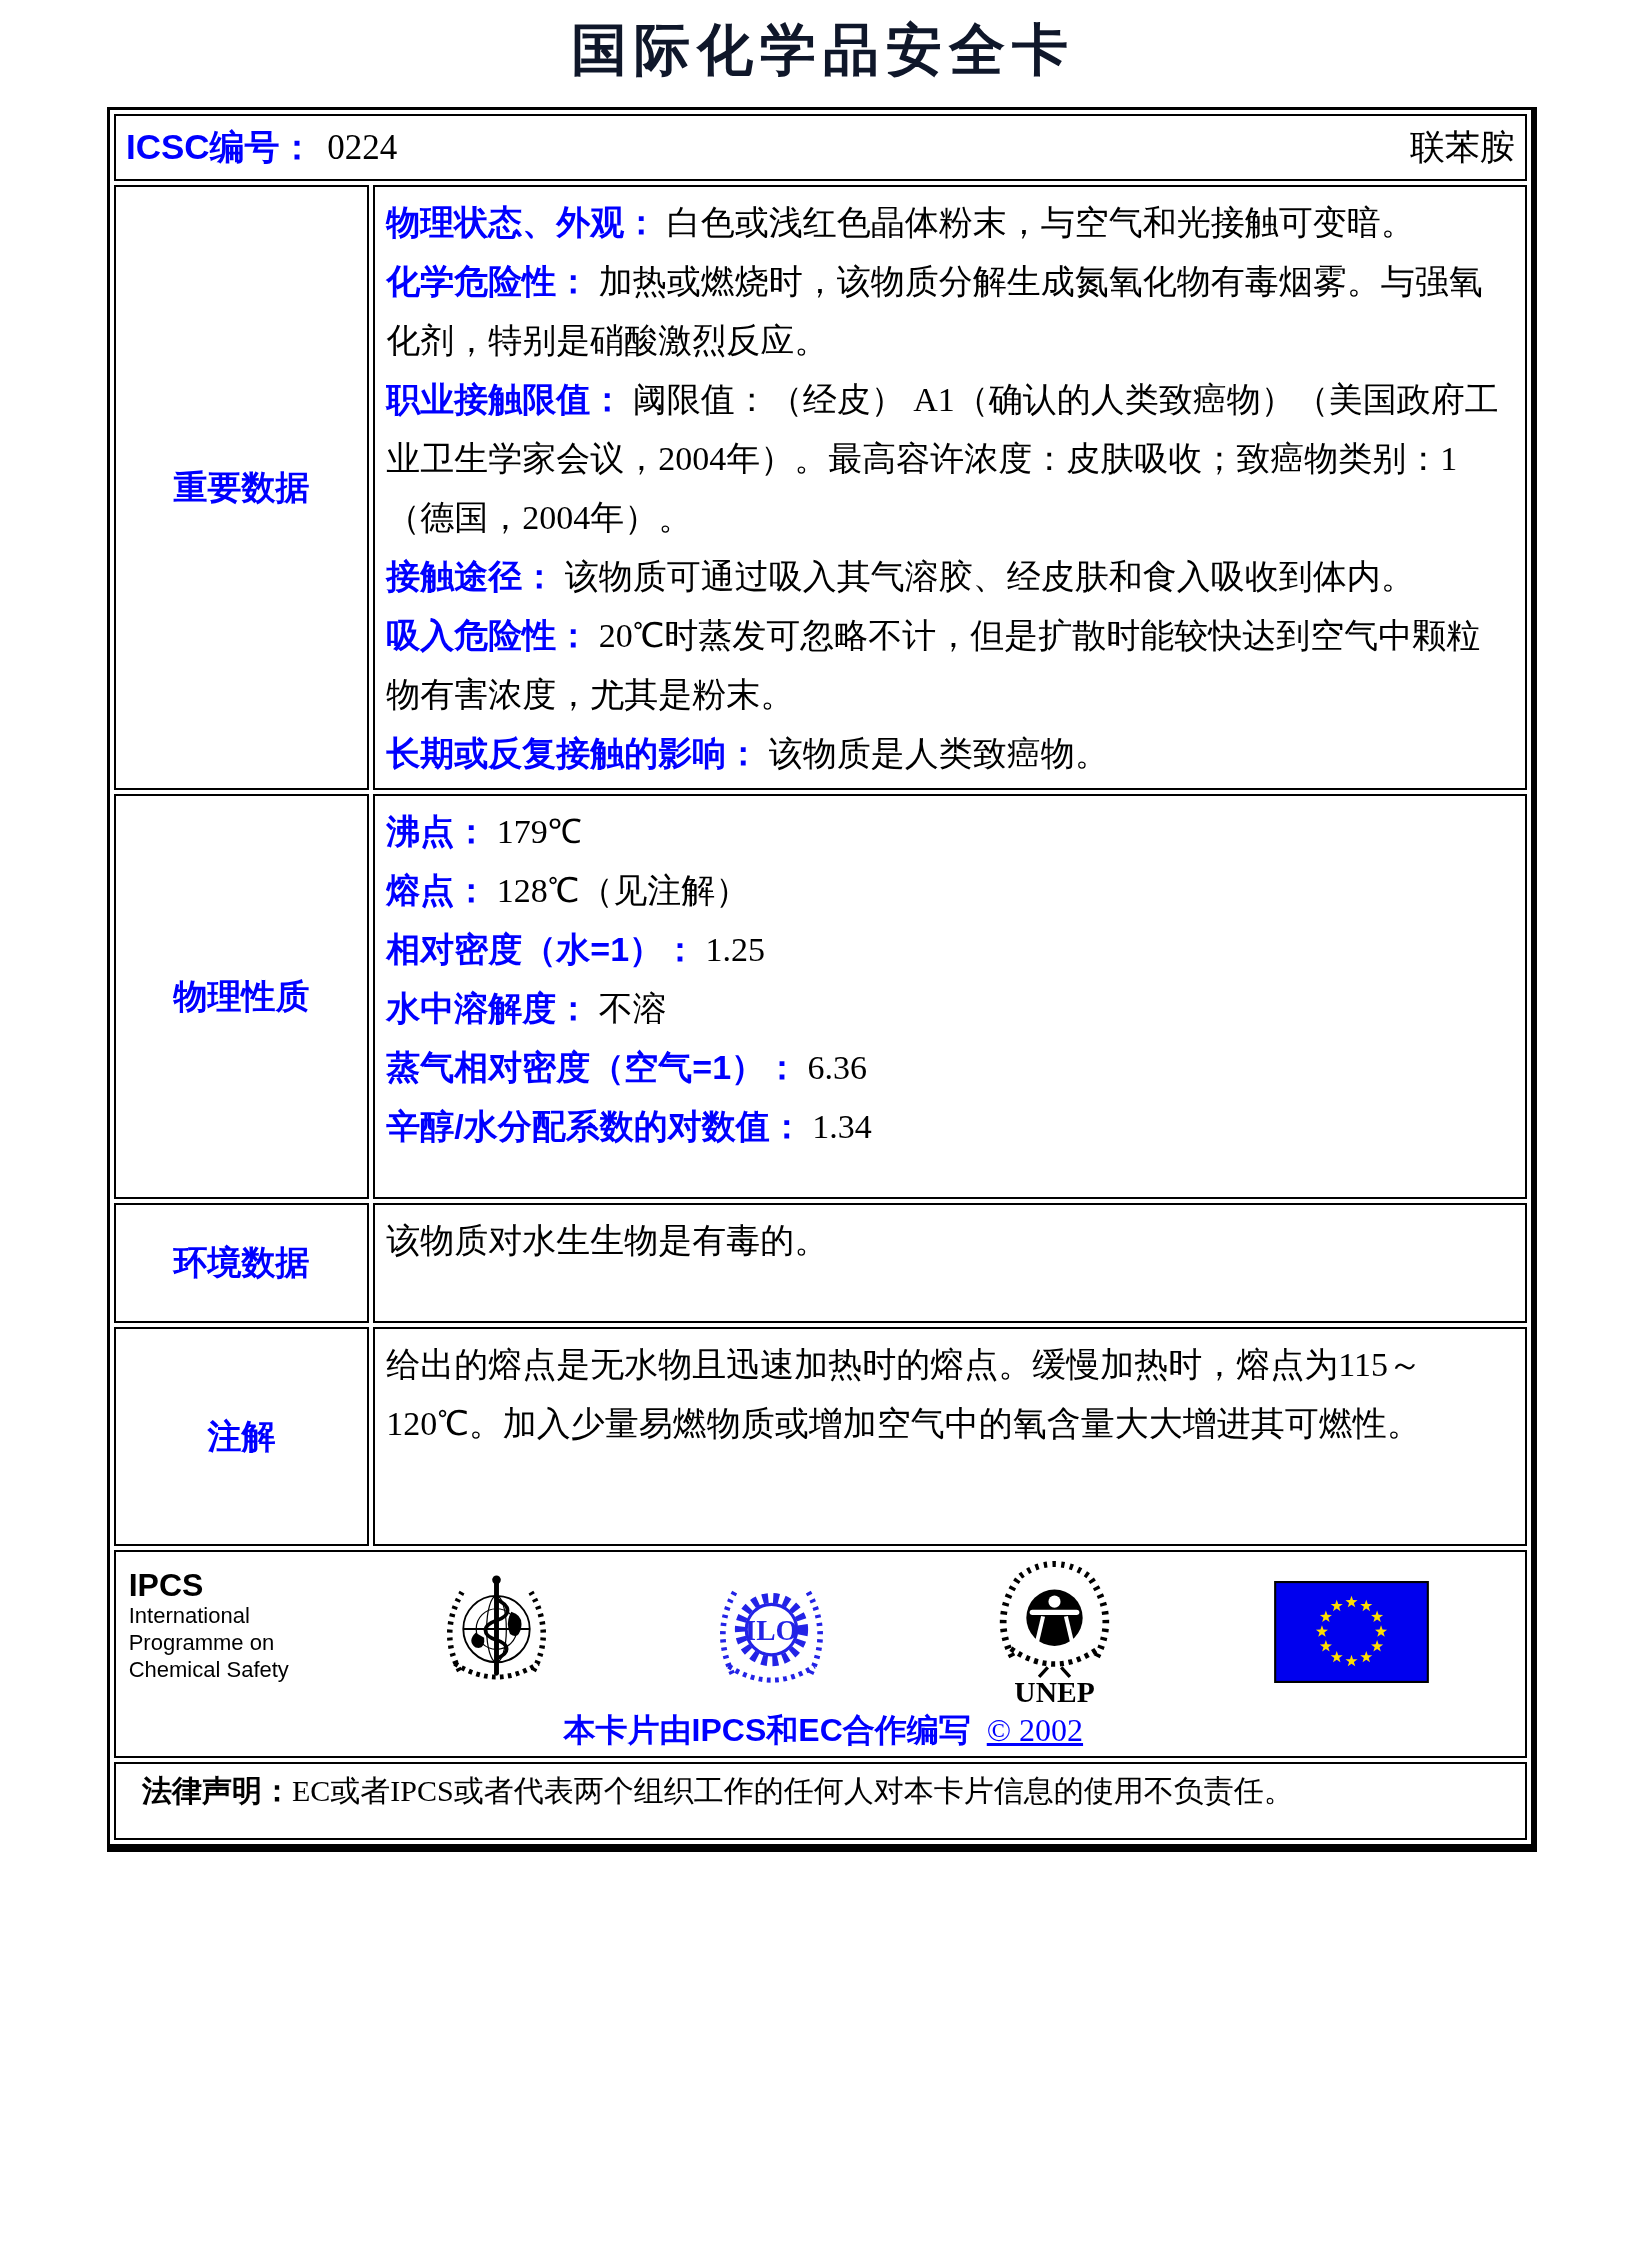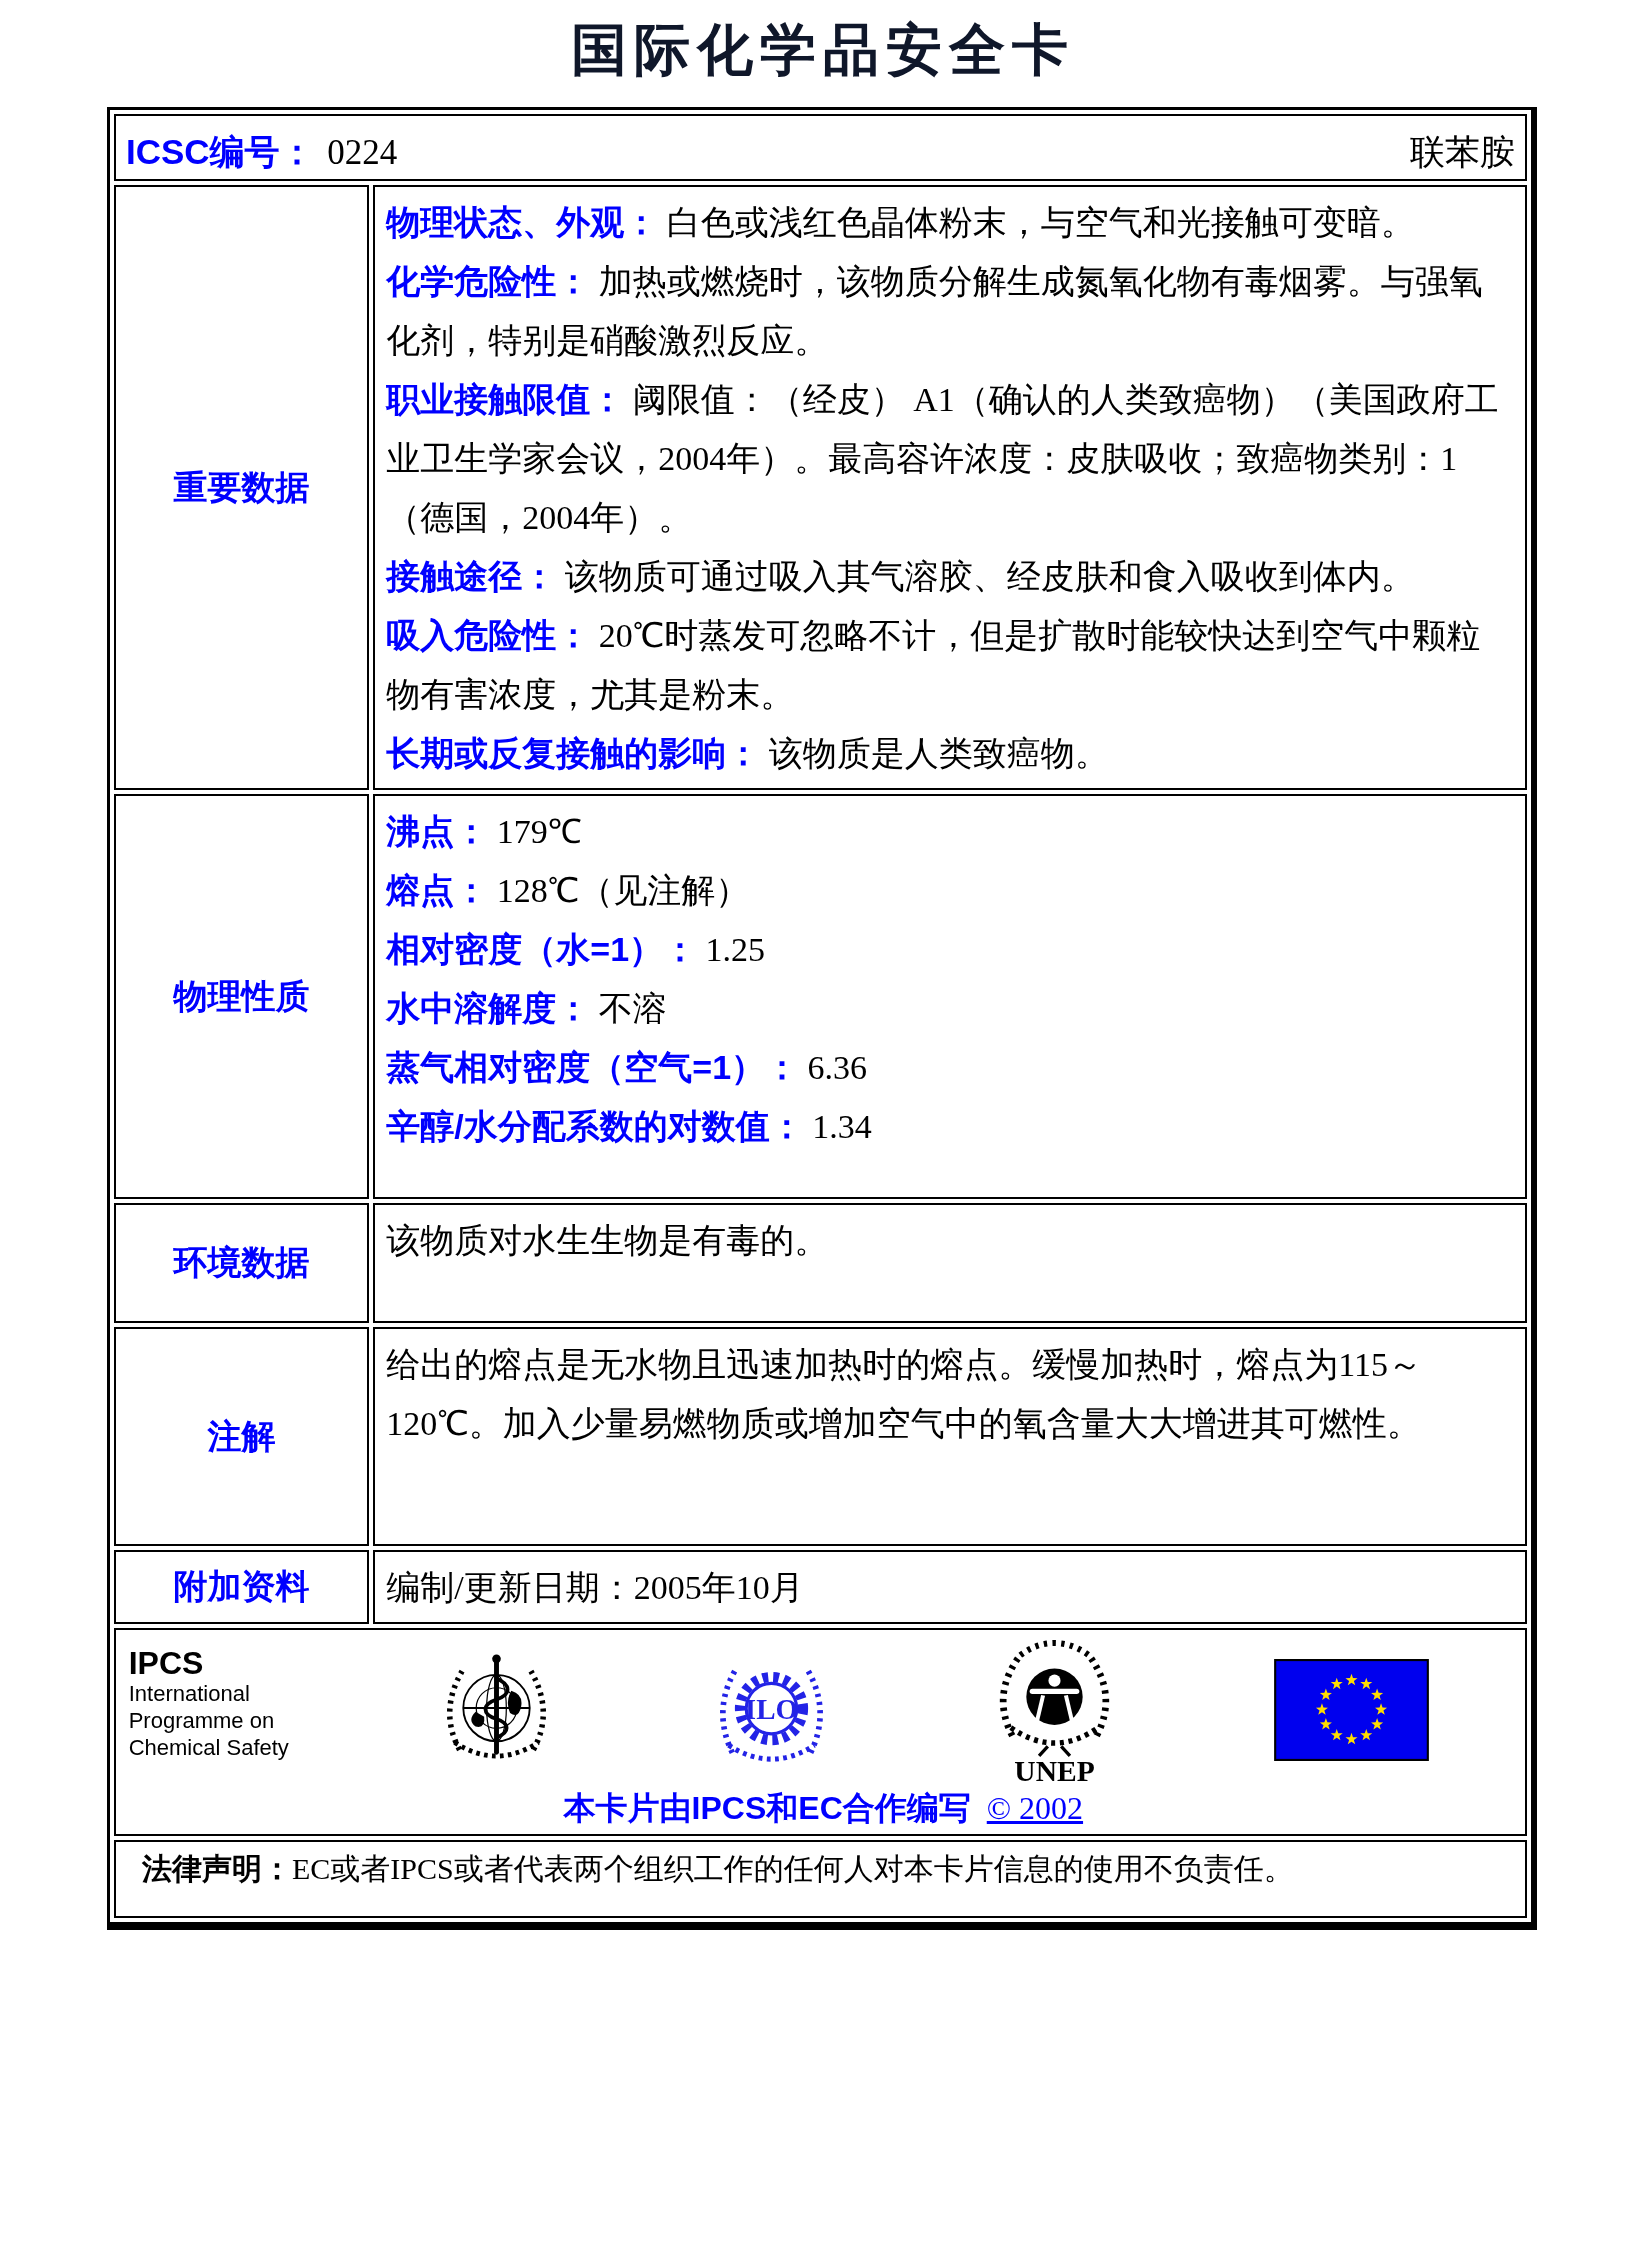--- a/index.html
+++ b/index.html
@@ -31,21 +31,21 @@
     border-right-width: 6.3px;
     border-bottom-width: 8.4px;
   }
   td { border: 2.1px solid #000; vertical-align: top; background: #fff; }
 
   td.header-cell {
     height: 67px;
     padding: 2.8px 10px;
     font-size: 35px;
   }
-  .header-flex { display: flex; justify-content: space-between; align-items: flex-end; height: 100%; }
+  .header-flex { display: flex; justify-content: space-between; align-items: center; height: 100%; }
   .blue-label {
     color: #0000FF;
     font-family: "Liberation Sans", sans-serif;
     font-weight: bold;
   }
   .icsc-num { font-family: "Liberation Serif", serif; color: #000; margin-left: 12.7px; }
 
   td.lblcell {
     vertical-align: middle;
     text-align: center;
@@ -143,26 +143,20 @@
       </td>
     </tr>
 
     <tr>
       <td class="lblcell">注解</td>
       <td class="content" style="height:219px">
         <div>给出的熔点是无水物且迅速加热时的熔点。缓慢加热时，熔点为115～120℃。加入少量易燃物质或增加空气中的氧含量大大增进其可燃性。</div>
       </td>
     </tr>
 
-    <tr>
-      <td class="lblcell">附加资料</td>
-      <td class="content" style="height:56px">
-        <div>编制/更新日期：2005年10月</div>
-      </td>
-    </tr>
 
     <tr>
       <td class="footer-cell" colspan="2">
         <div class="footer-flex">
           <div class="ipcs-block">
             <div class="ipcs-title">IPCS</div>
             <div class="ipcs-sub">International</div>
             <div class="ipcs-sub">Programme on</div>
             <div class="ipcs-sub">Chemical Safety</div>
           </div>

